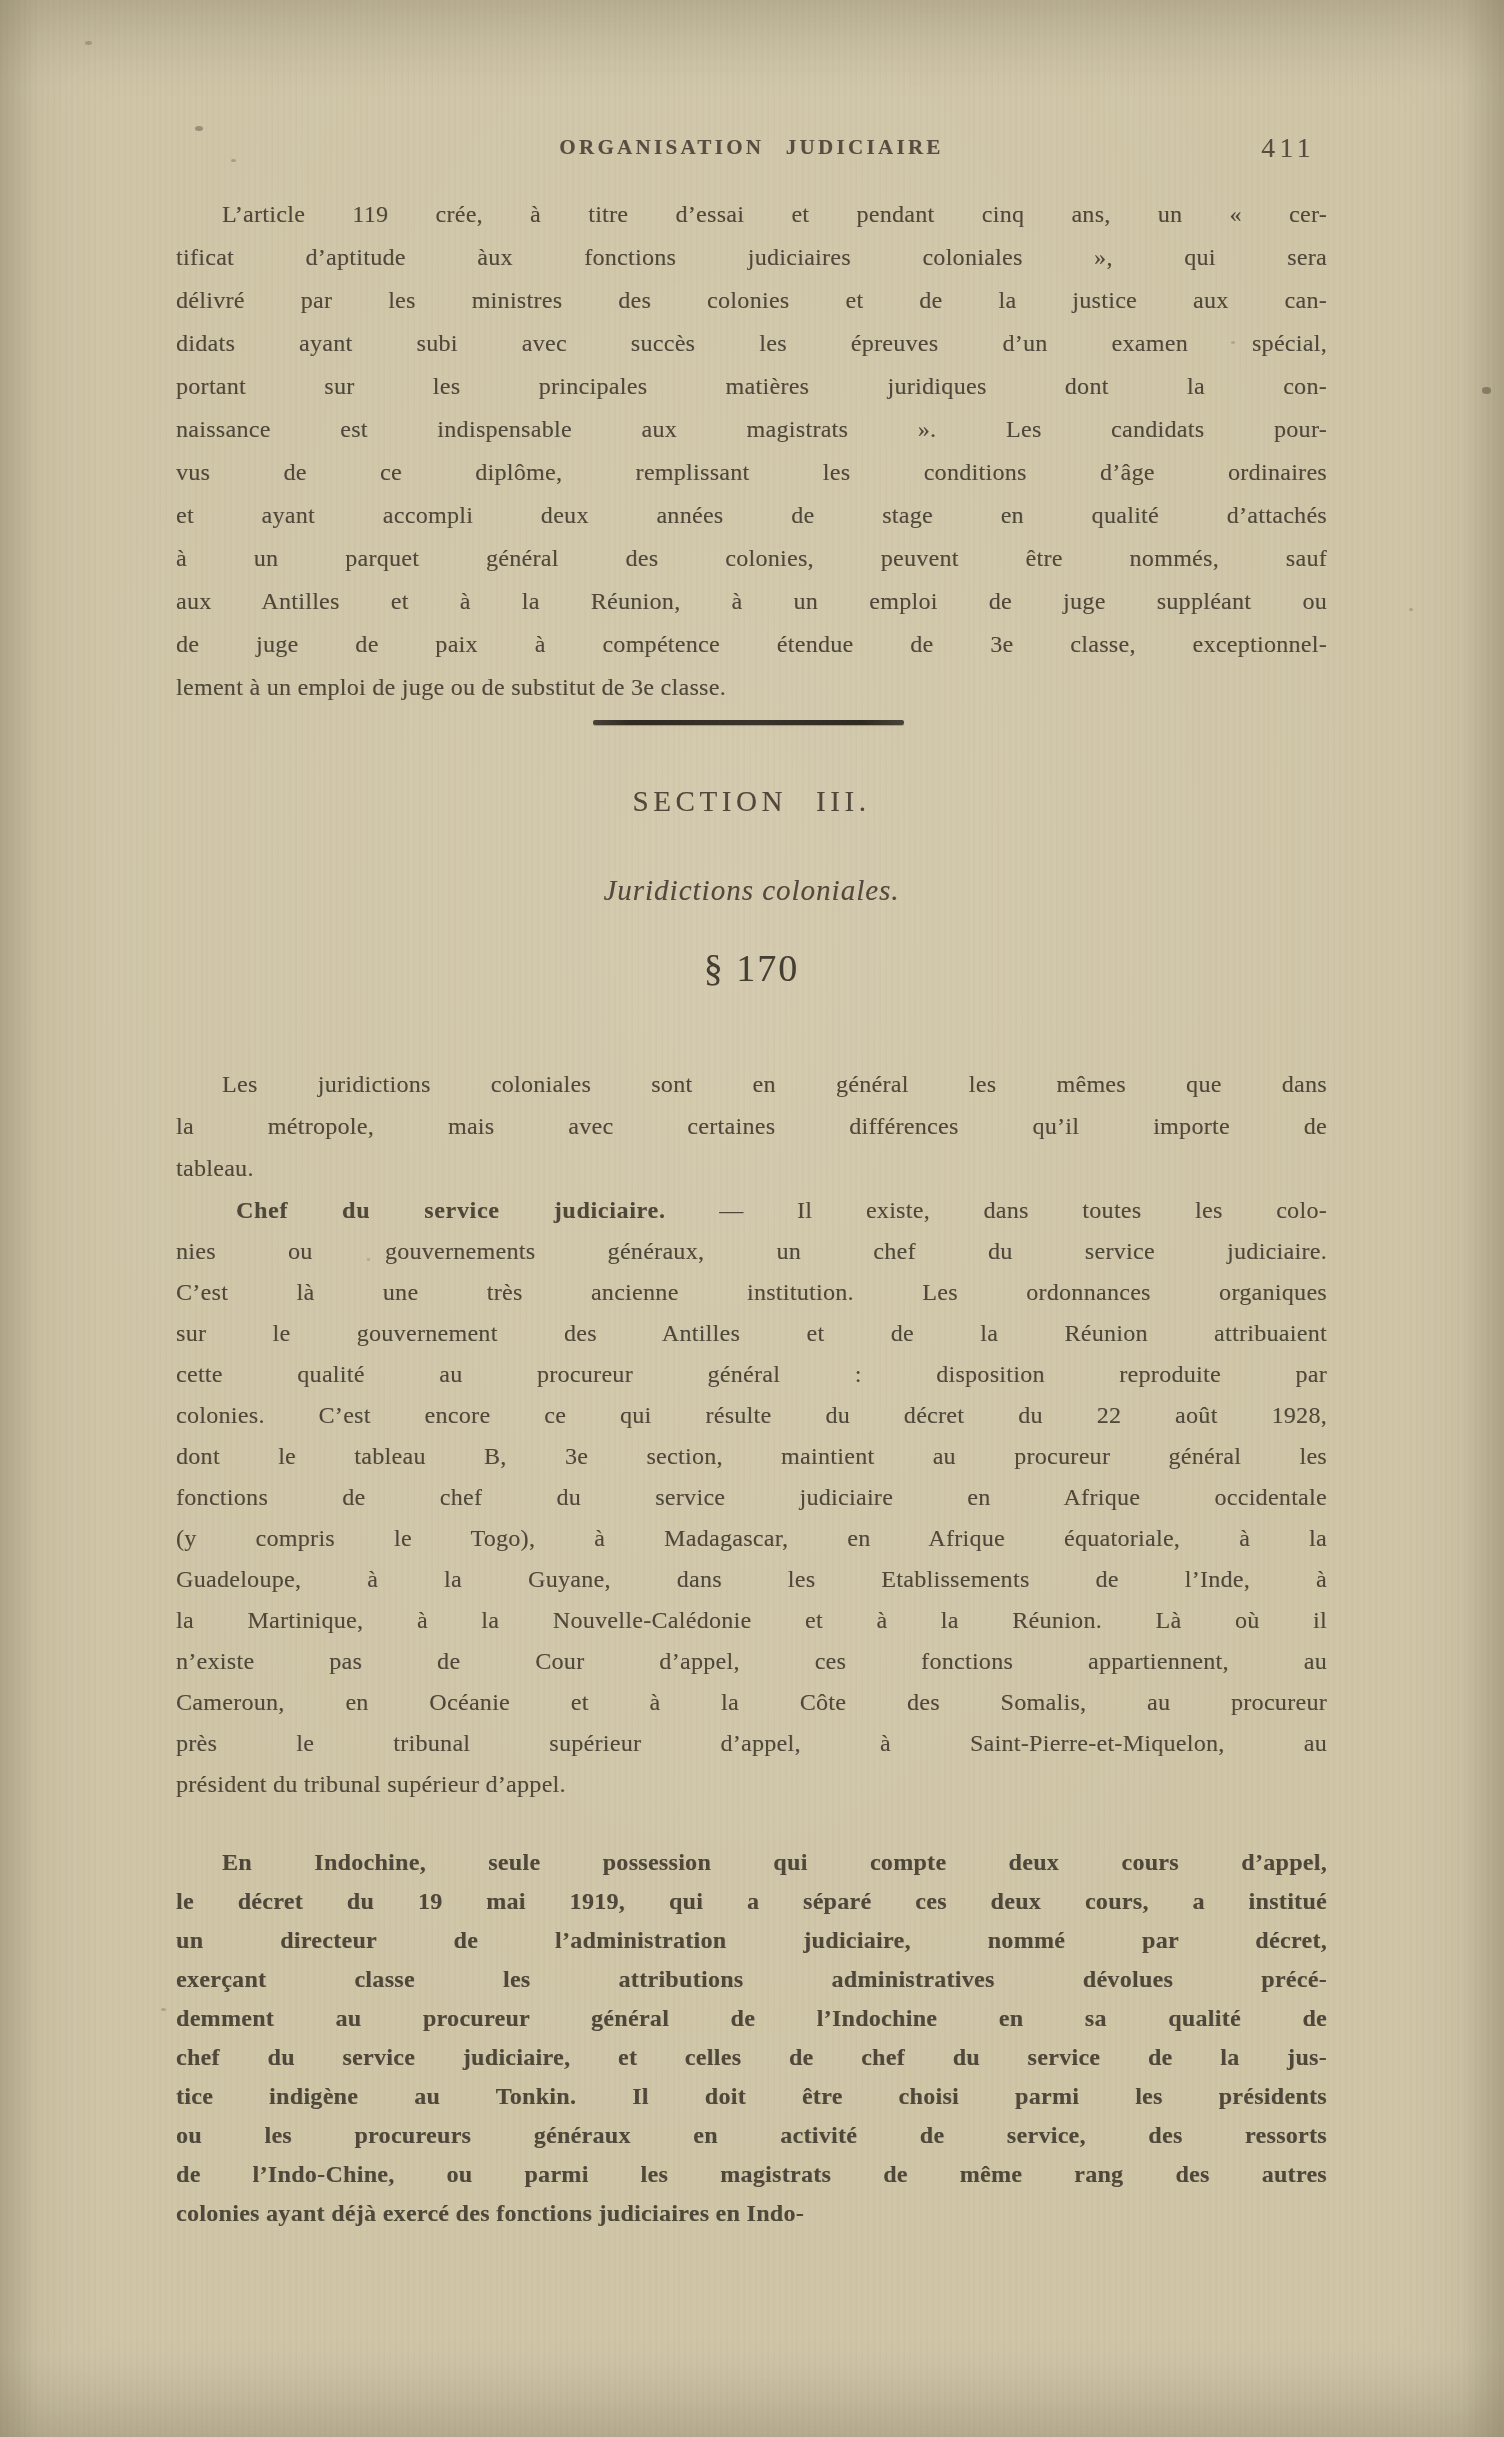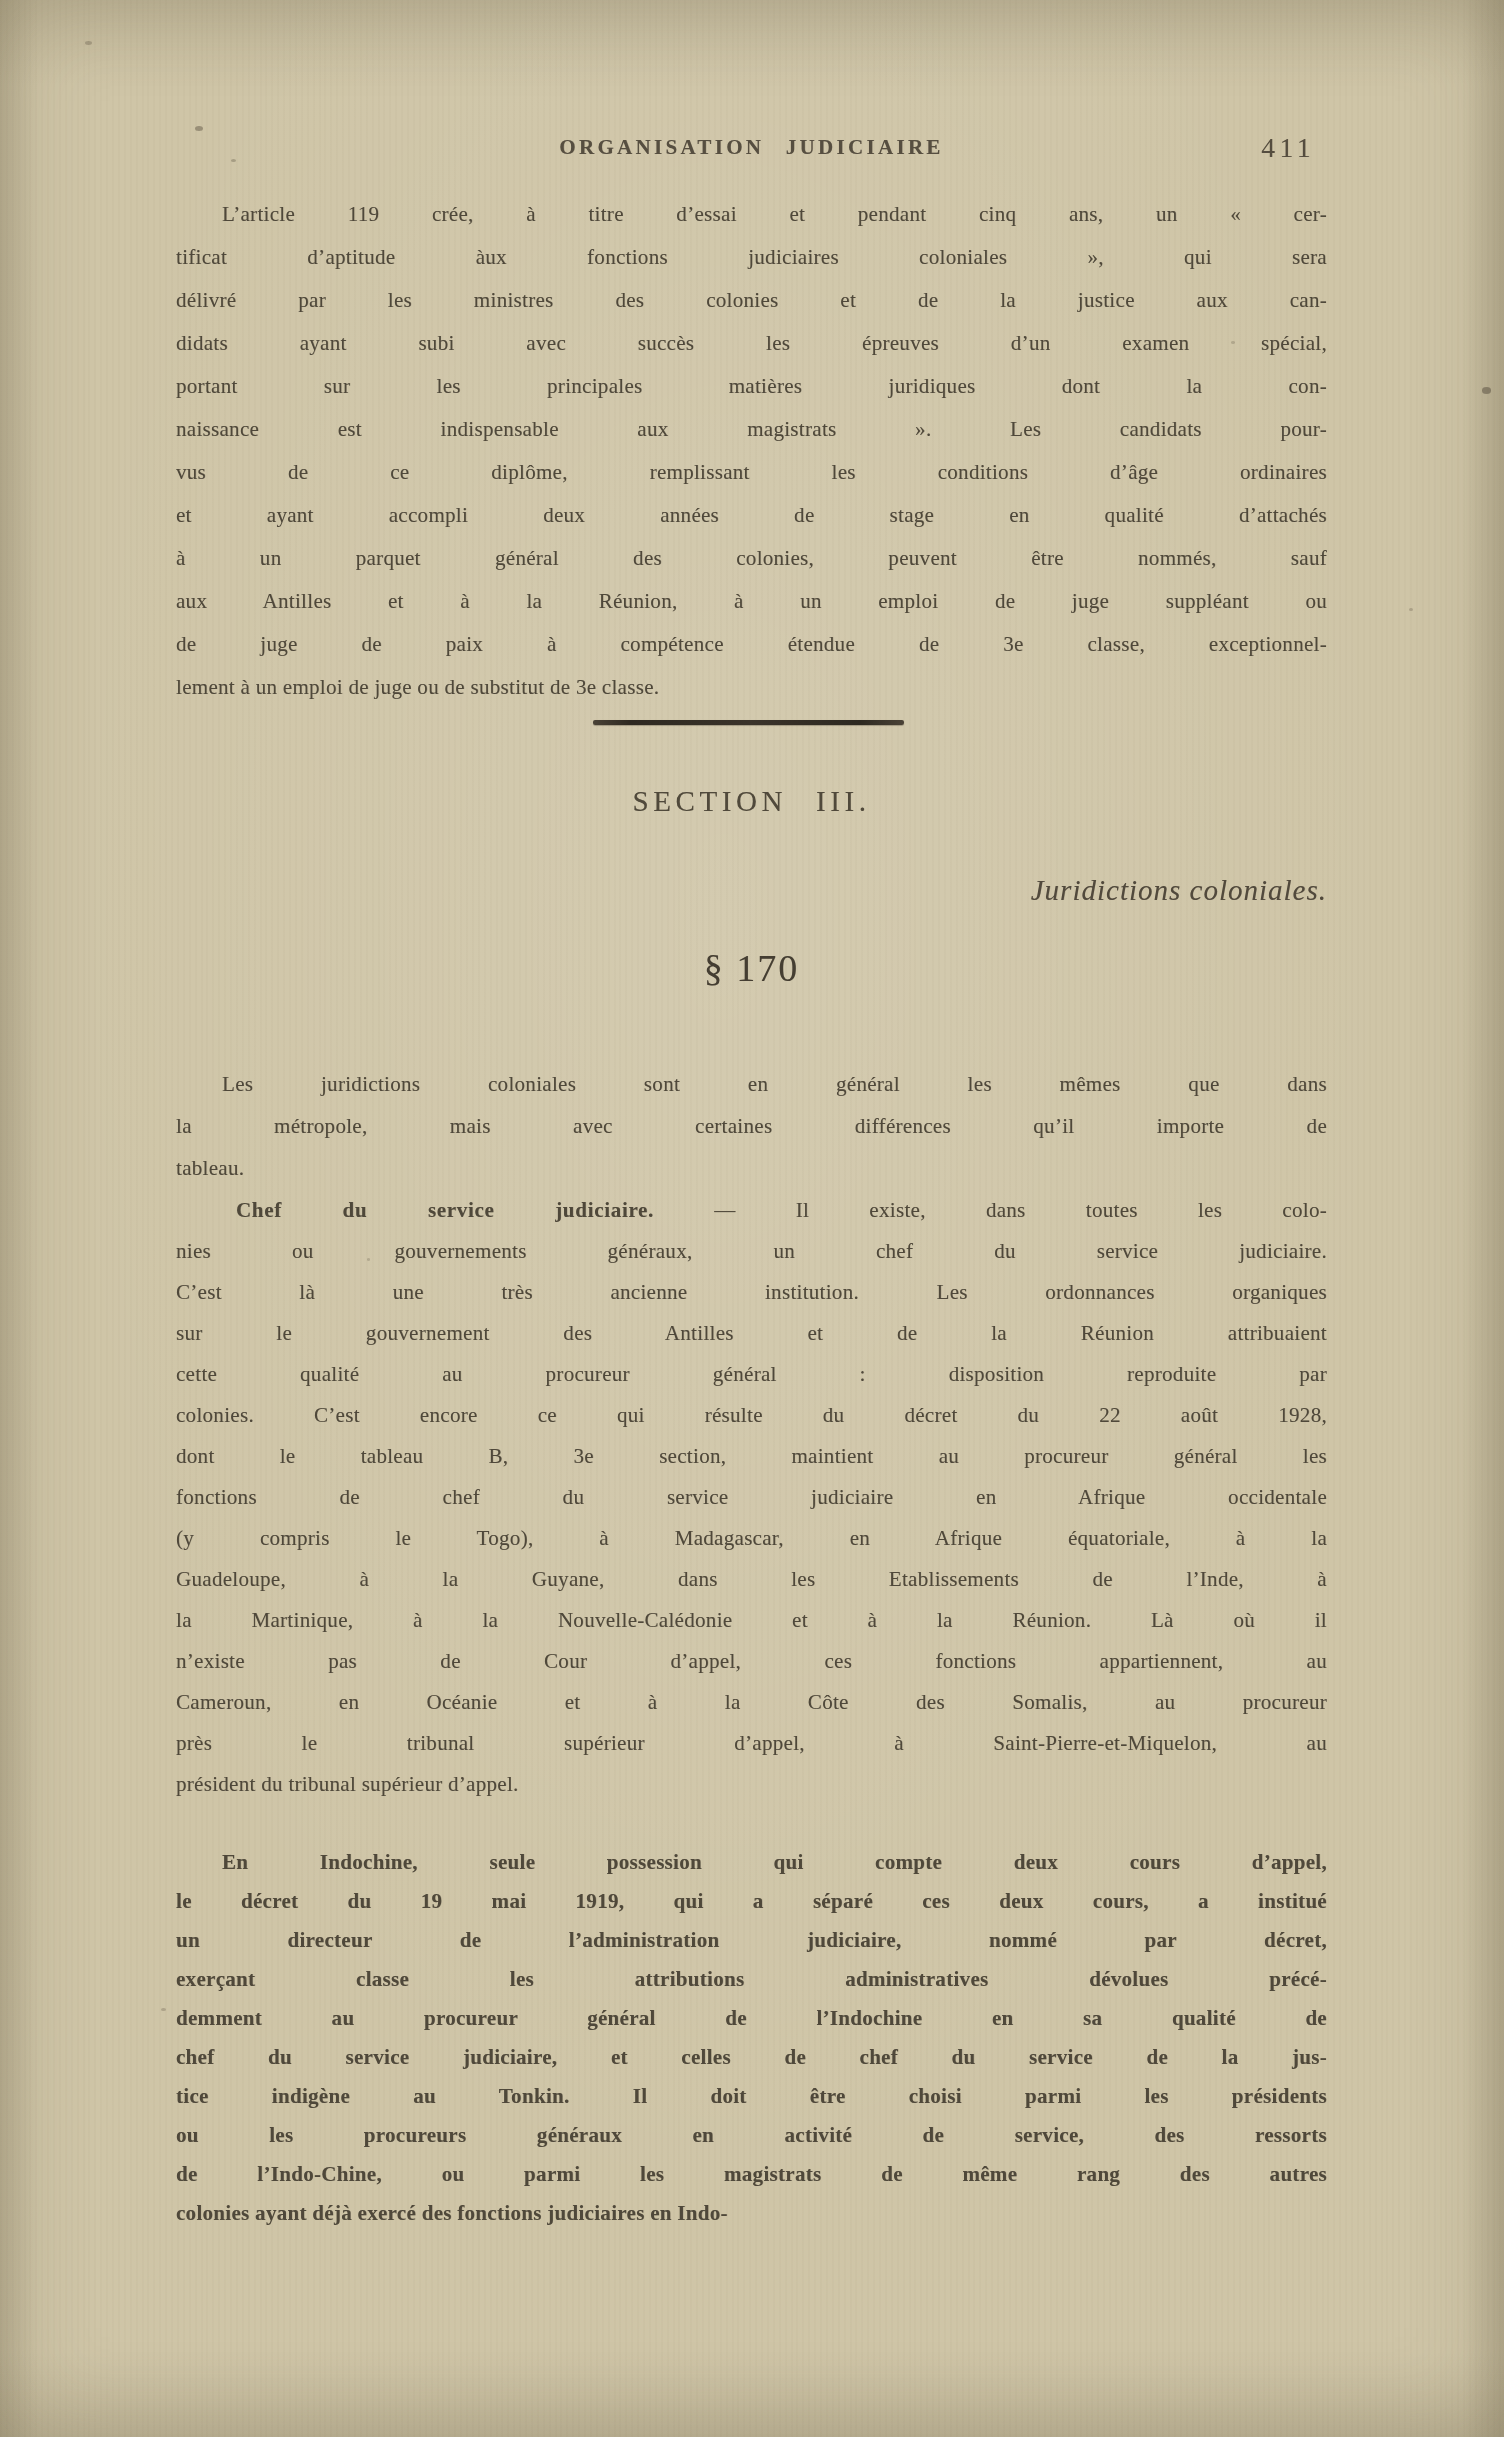--- a/index.html
+++ b/index.html
@@ -26,21 +26,21 @@
     text-shadow:0.3px 0.3px 0 rgba(80,72,58,0.35);
     font-weight:bold;
   }
   .page-number{
     position:absolute;right:11.8px;top:1.3px;
     font-size:27.5px;letter-spacing:4.6px;color:#554d3f;
     text-shadow:0.3px 0.3px 0 rgba(80,72,58,0.35);
   }
   .para{
     position:absolute;left:176px;width:1151px;
-    font-size:21px;letter-spacing:0.3px;
+    font-size:24px;letter-spacing:0.3px;
     text-shadow:0.4px 0.4px 0 rgba(80,72,58,0.30);
   }
   #p1{top:193px;line-height:43px;}
   #p2{top:1063px;line-height:42px;font-family:Liberation Serif, serif;}
   #p3{top:1190px;line-height:41px;}
   #p4{top:1843px;line-height:39px;font-weight:bold;}
   .line{text-align:justify;text-align-last:justify;}
   .line.last{text-align-last:auto;}
   .para .line:first-child{text-indent:46px;}
   .lead-bold{font-weight:bold;letter-spacing:0.7px;margin-left:14px;}
@@ -50,21 +50,21 @@
     background:linear-gradient(90deg,#4a4236,#2e2921 12%,#3a332a 50%,#2e2921 86%,#4a4236);
     box-shadow:0 0.7px 0.7px rgba(60,52,40,0.4);
   }
   .section-heading{
     position:absolute;left:176px;top:785px;width:1151px;
     text-align:center;font-size:29px;letter-spacing:4.6px;word-spacing:17px;
     color:#50493b;text-shadow:0.3px 0.3px 0 rgba(80,72,58,0.35);
   }
   .section-subheading{
     position:absolute;left:176px;top:874px;width:1151px;
-    text-align:right;font-style:italic;font-size:29px;letter-spacing:1px;
+    text-align:center;font-style:italic;font-size:29px;letter-spacing:1px;
     color:#51493c;text-shadow:0.3px 0.3px 0 rgba(80,72,58,0.30);
   }
   .paragraph-mark{
     position:absolute;left:176px;top:946px;width:1151px;
     text-align:center;font-weight:normal;font-size:38px;letter-spacing:2px;
     color:#453e32;text-shadow:0.3px 0.3px 0 rgba(80,72,58,0.30);
   }
   .speck{position:absolute;display:block;background:#4a4132;border-radius:50%;}
 </style>
 </head>

